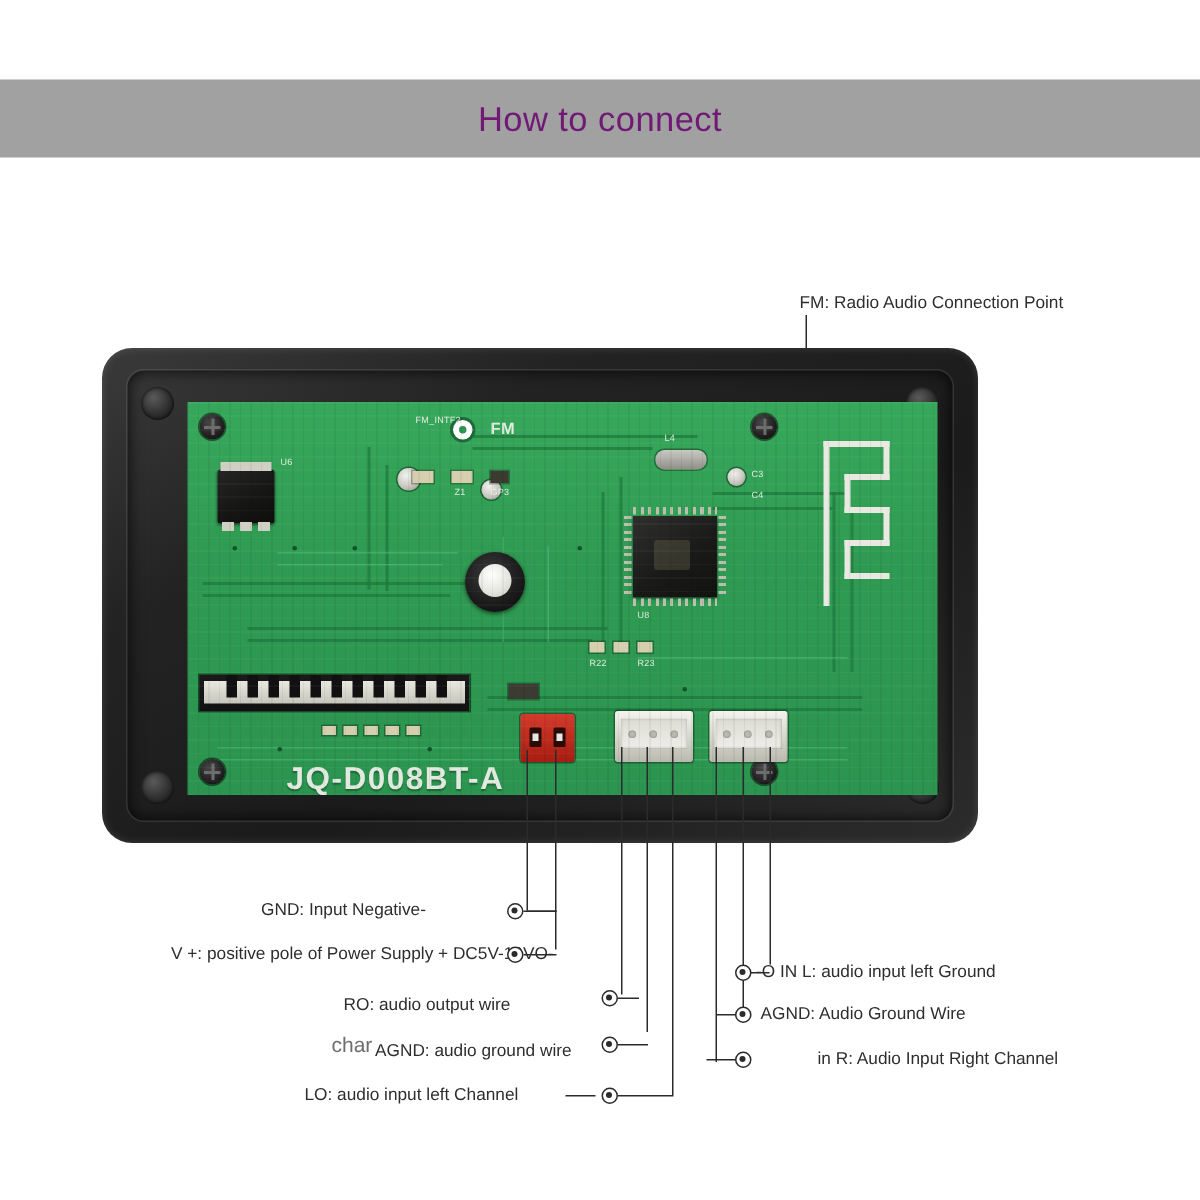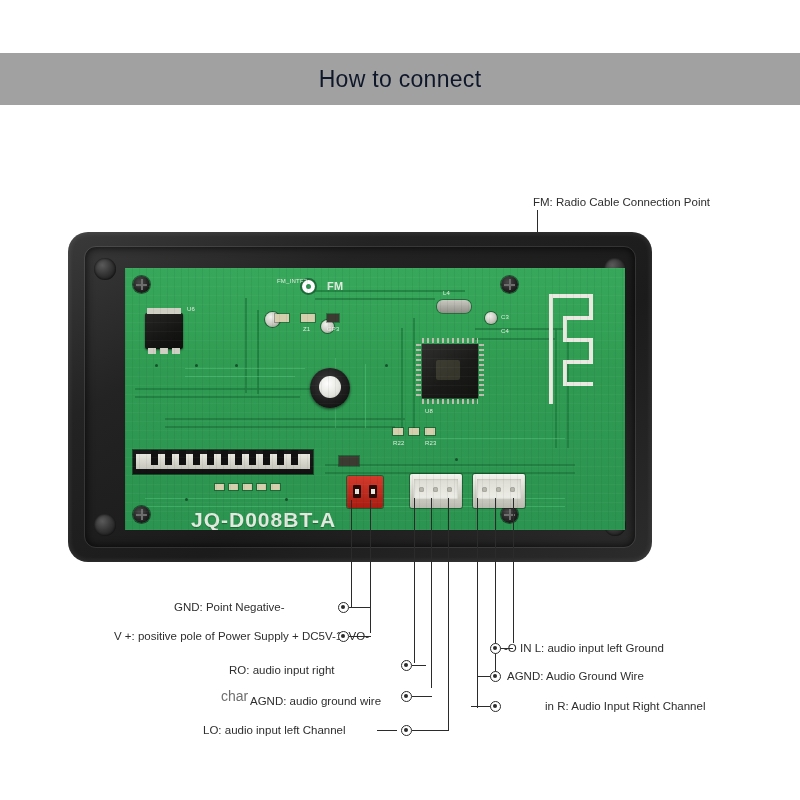--- a/index.html
+++ b/index.html
@@ -9,21 +9,21 @@
     position:relative;overflow:hidden;
   }
   .stage{position:absolute;left:0;top:0;width:800px;height:800px;}
 
   
   .banner{
     position:absolute;left:0;top:53px;width:800px;height:52px;
     background:#a1a1a1;display:flex;align-items:center;justify-content:center;
   }
   .banner-title{
-    font-size:23px;color:#0f172a;letter-spacing:.3px;font-weight:400;
+    font-size:23px;color:#701a75;letter-spacing:.3px;font-weight:400;
   }
 
   
   .bezel{
     position:absolute;left:68px;top:232px;width:584px;height:330px;
     background:linear-gradient(150deg,#3a3a3a 0%,#232323 28%,#1b1b1b 60%,#2c2c2c 100%);
     border-radius:20px;
     box-shadow:inset 0 0 6px rgba(255,255,255,.14);
   }
   .bezel-inner-ring{
@@ -199,21 +199,21 @@
 </style>
 </head>
 <body>
 
 <div class="stage">
 
   <div class="banner">
     <div class="banner-title">How to connect</div>
   </div>
 
-  <div class="ann-text" style="left:533px;top:196px;">FM: Radio Cable Connection Point</div>
+  <div class="ann-text" style="left:533px;top:196px;">FM: Radio Audio Connection Point</div>
   <div class="lead v" style="left:537px;top:210px;height:62px;"></div>
 
   <div class="bezel">
     <div class="bezel-inner-ring"></div>
     <div class="bezel-screw bs-tl"></div>
     <div class="bezel-screw bs-tr"></div>
     <div class="bezel-screw bs-bl"></div>
     <div class="bezel-screw bs-br"></div>
   </div>
 
@@ -358,30 +358,30 @@
   <div class="lead v" style="left:370px;top:500px;height:133px;"></div>
 
   <div class="lead v" style="left:414px;top:498px;height:165px;"></div>
   <div class="lead v" style="left:431px;top:498px;height:190px;"></div>
   <div class="lead v" style="left:448px;top:498px;height:232px;"></div>
 
   <div class="lead v" style="left:477px;top:498px;height:210px;"></div>
   <div class="lead v" style="left:495px;top:498px;height:178px;"></div>
   <div class="lead v" style="left:513px;top:498px;height:145px;"></div>
 
-  <div class="ann-text" style="left:174px;top:601px;">GND: Point Negative-</div>
+  <div class="ann-text" style="left:174px;top:601px;">GND: Input Negative-</div>
   <div class="lead h" style="left:349px;top:607px;width:22px;"></div>
   <div class="marker" style="left:338px;top:602px;"></div>
   <div class="lead h" style="left:351px;top:607px;width:20px;"></div>
 
   <div class="ann-text" style="left:114px;top:630px;">V +: positive pole of Power Supply + DC5V-19VO-</div>
   <div class="marker" style="left:338px;top:631px;"></div>
   <div class="lead h" style="left:349px;top:636px;width:22px;"></div>
 
-  <div class="ann-text" style="left:229px;top:664px;">RO: audio input right</div>
+  <div class="ann-text" style="left:229px;top:664px;">RO: audio output wire</div>
   <div class="marker" style="left:401px;top:660px;"></div>
   <div class="lead h" style="left:412px;top:665px;width:14px;"></div>
 
   <div class="ann-text ghost" style="left:221px;top:688px;">char</div>
   <div class="ann-text" style="left:250px;top:695px;">AGND: audio ground wire</div>
   <div class="marker" style="left:401px;top:691px;"></div>
   <div class="lead h" style="left:412px;top:696px;width:20px;"></div>
 
   <div class="ann-text" style="left:203px;top:724px;">LO: audio input left Channel</div>
   <div class="lead h" style="left:377px;top:730px;width:20px;"></div>

